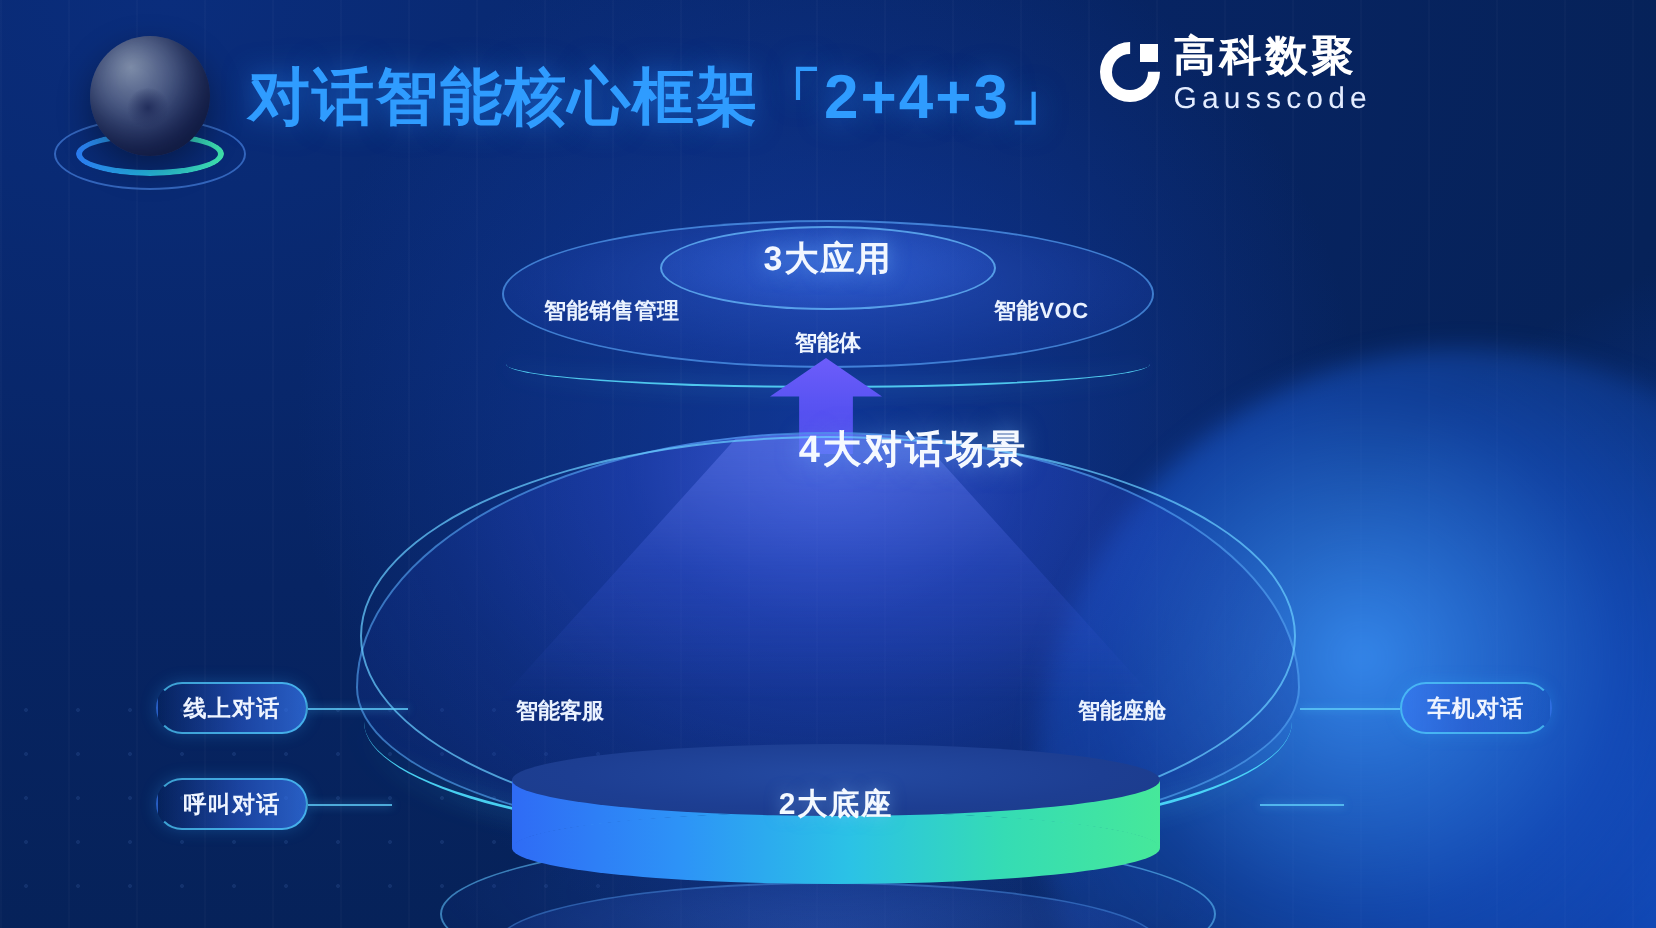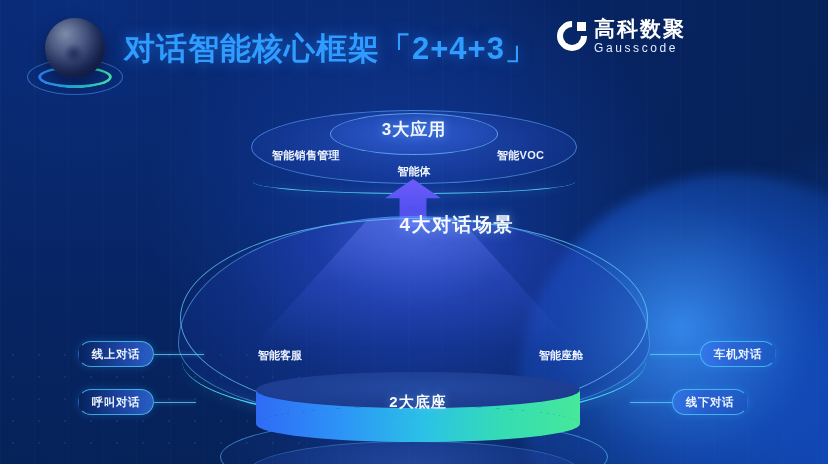--- a/index.html
+++ b/index.html
@@ -77,21 +77,21 @@
 
   #brand{ position:absolute; right:22px; top:18px; display:flex; align-items:flex-start; gap:7px; }
   #brand-mark{ position:relative; width:30px; height:30px; margin-top:3px; }
   #brand-mark .c{
     position:absolute; left:0; top:0; width:30px; height:30px; border-radius:50%;
     border:6px solid #fff; border-right-color:transparent; transform:rotate(-45deg);
   }
   #brand-mark .sq{ position:absolute; right:1px; top:1px; width:9px; height:9px; background:#fff; }
   #brand-text{ display:flex; flex-direction:column; line-height:1;justify-content:center; }
   #brand-cn{ font-size:21px; font-weight:700; color:#fff; letter-spacing:2px; }
-  #brand-en{ font-size:12px; font-weight:500; color:#e3ecff; letter-spacing:2.6px; margin-top:3px; }
+  #brand-en{ font-size:15px; font-weight:500; color:#e3ecff; letter-spacing:2.6px; margin-top:3px; }
 
   
   #diagram{ position:absolute; left:0; top:96px; width:828px; height:368px; }
 
   .ellipse{ position:absolute; border-radius:50%; }
 
   
   #top-outer{
     left:251px; top:14px; width:326px; height:74px;
     border:1px solid rgba(95,175,255,.60);
@@ -306,17 +306,16 @@
     </div>
     <div id="label-2base">2大底座</div>
 
     <div class="pill left" id="pill-online">线上对话</div>
     <div class="conn" id="conn-online"></div>
     <div class="pill left" id="pill-call">呼叫对话</div>
     <div class="conn" id="conn-call"></div>
 
     <div class="pill right" id="pill-car">车机对话</div>
     <div class="conn" id="conn-car"></div>
-    <div class="pill right" id="pill-offline">线下对话</div>
     <div class="conn" id="conn-offline"></div>
 
   </div>
 </div>
 
 </body></html>

